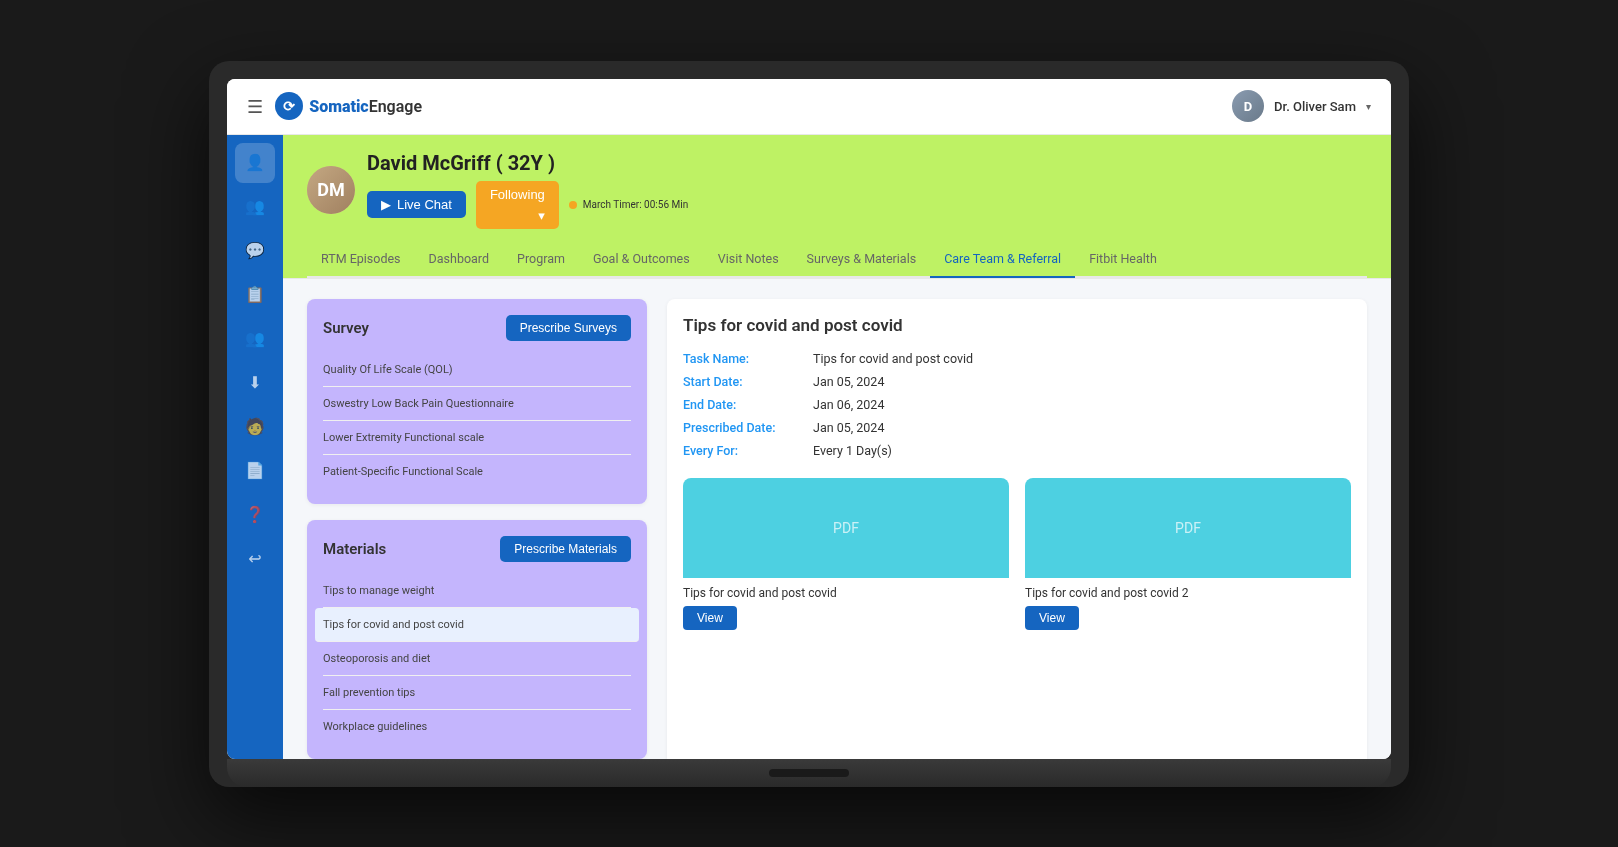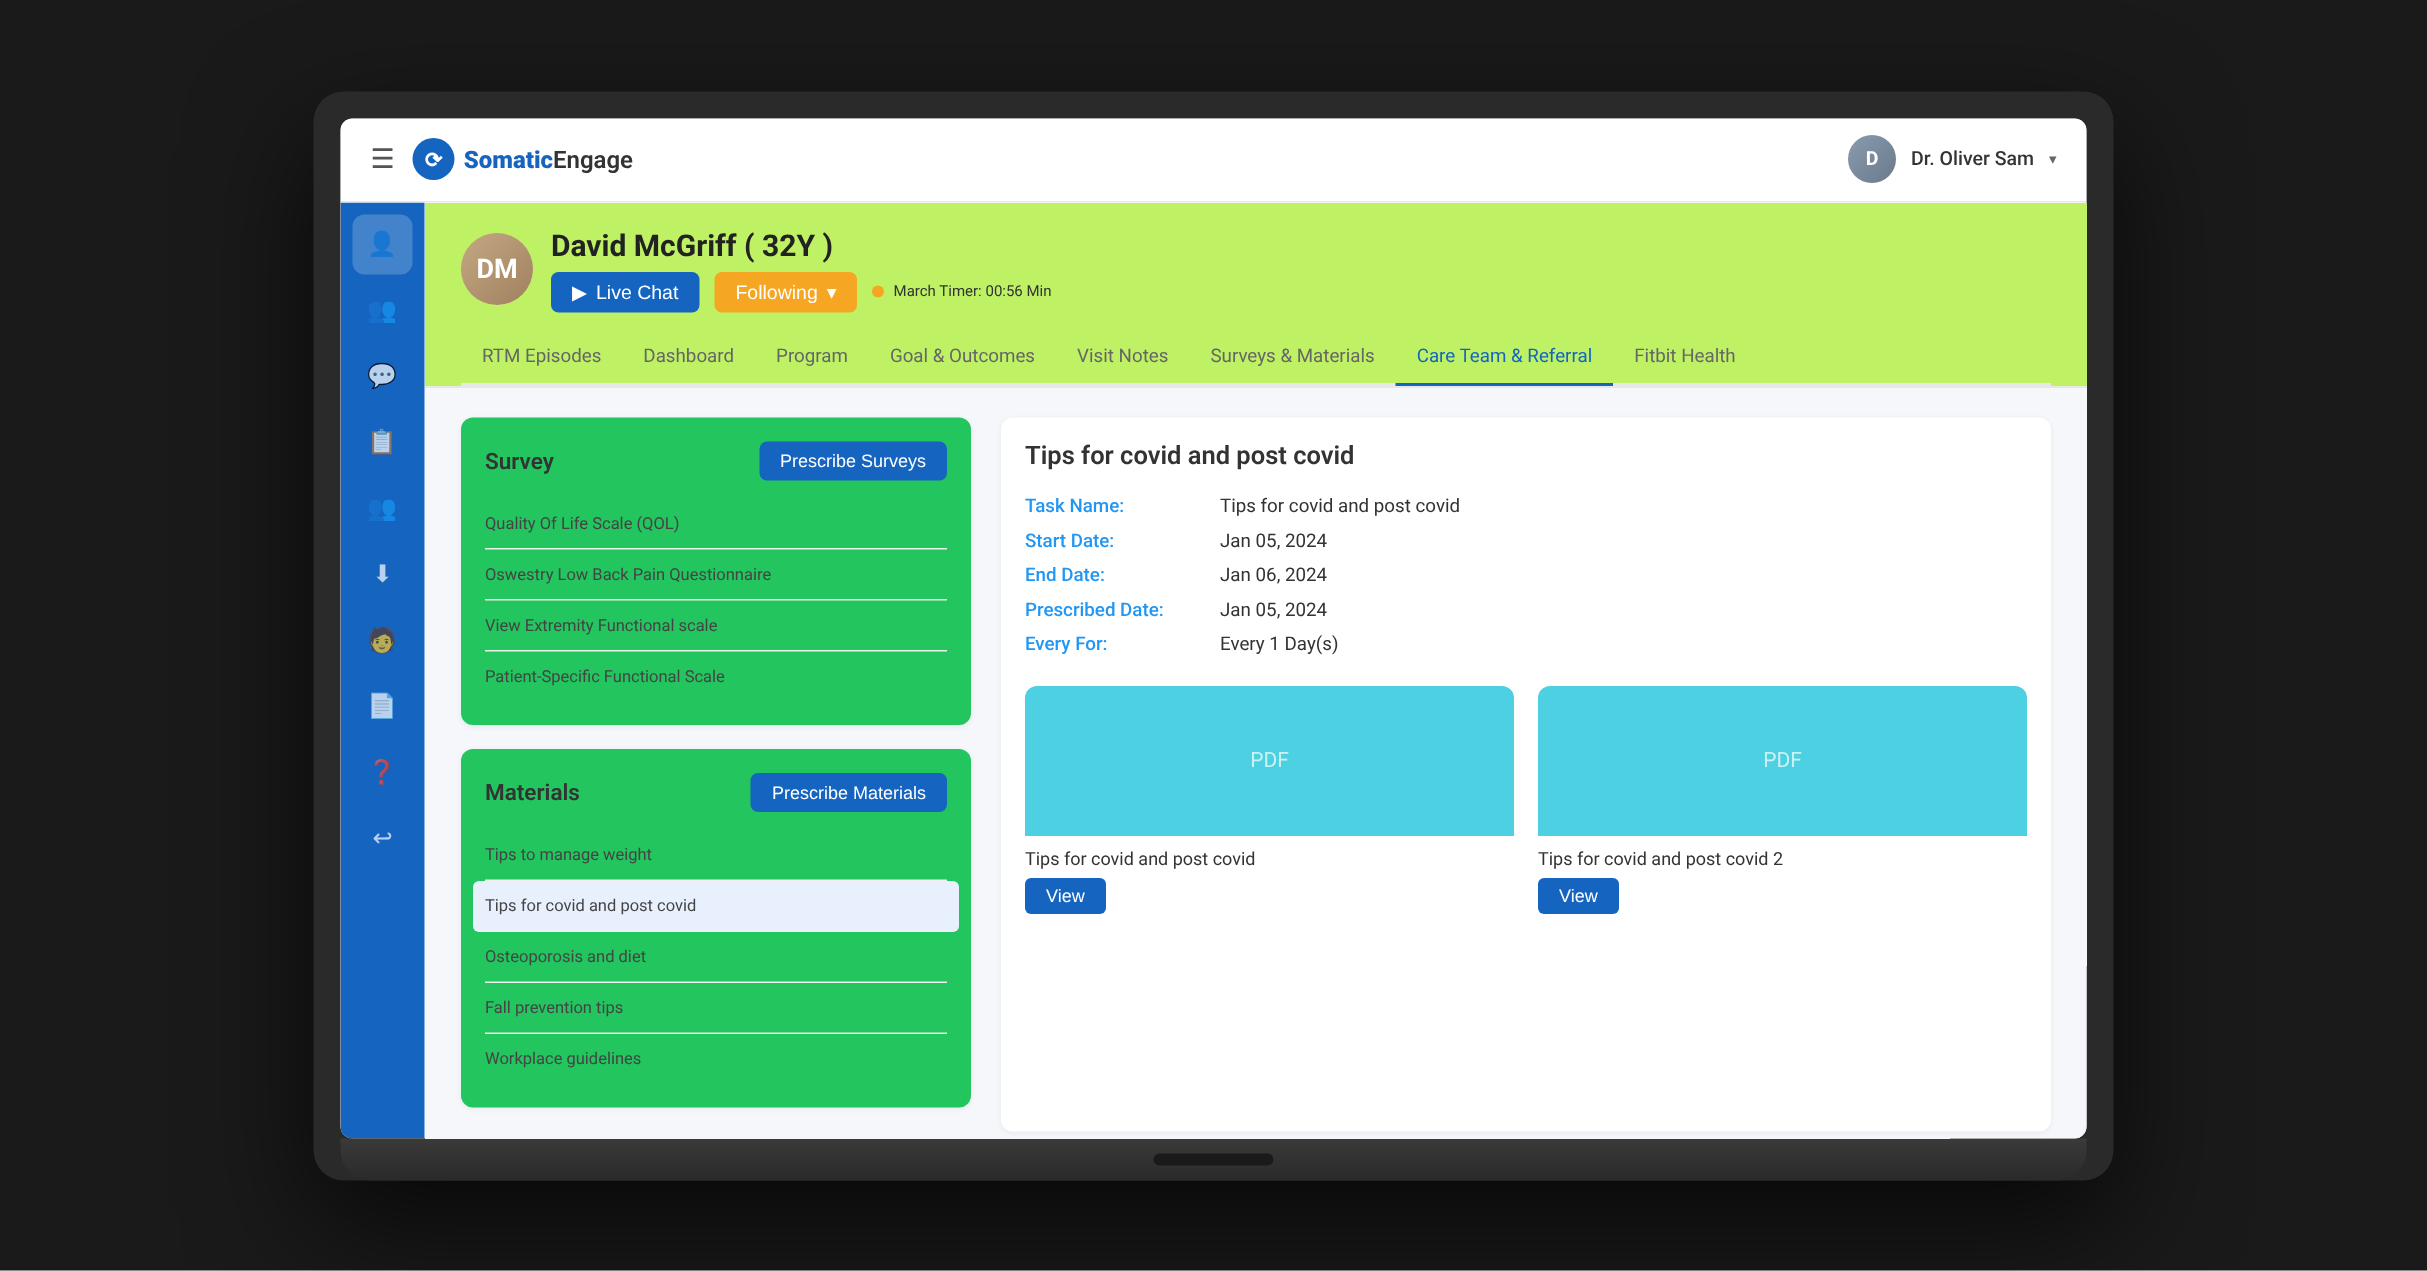--- a/index.html
+++ b/index.html
@@ -203,20 +203,21 @@
       background: #f5a623;
       color: white;
       border: none;
       padding: 6px 14px;
       border-radius: 5px;
       font-size: 13px;
       cursor: pointer;
       display: flex;
       align-items: flex-end;
       gap: 6px;
+      flex-direction: column;
     }
     .timer-info {
       display: flex;
       align-items: center;
       gap: 6px;
       font-size: 10px;
       color: #333;
     }
     .timer-dot {
       width: 8px;
@@ -252,21 +253,21 @@
       display: flex;
       gap: 20px;
     }
 
     
     .left-panel {
       width: 340px;
       flex-shrink: 0;
     }
     .panel-section {
-      background: #22c55e;
+      background: #c4b5fd;
       border-radius: 8px;
       padding: 16px;
       margin-bottom: 16px;
       box-shadow: 0 1px 4px rgba(0,0,0,0.06);
     }
     .panel-section-header {
       display: flex;
       align-items: center;
       justify-content: space-between;
       margin-bottom: 12px;
@@ -475,21 +476,21 @@
 
             <div class="left-panel">
 
               <div class="panel-section">
                 <div class="panel-section-header">
                   <span class="section-title">Survey</span>
                   <button class="btn-prescribe">Prescribe Surveys</button>
                 </div>
                 <div class="list-item-row">Quality Of Life Scale (QOL)</div>
                 <div class="list-item-row">Oswestry Low Back Pain Questionnaire</div>
-                <div class="list-item-row">View Extremity Functional scale</div>
+                <div class="list-item-row">Lower Extremity Functional scale</div>
                 <div class="list-item-row">Patient-Specific Functional Scale</div>
               </div>
 
               <div class="panel-section">
                 <div class="panel-section-header">
                   <span class="section-title">Materials</span>
                   <button class="btn-prescribe">Prescribe Materials</button>
                 </div>
                 <div class="list-item-row">Tips to manage weight</div>
                 <div class="list-item-row selected">Tips for covid and post covid</div>

